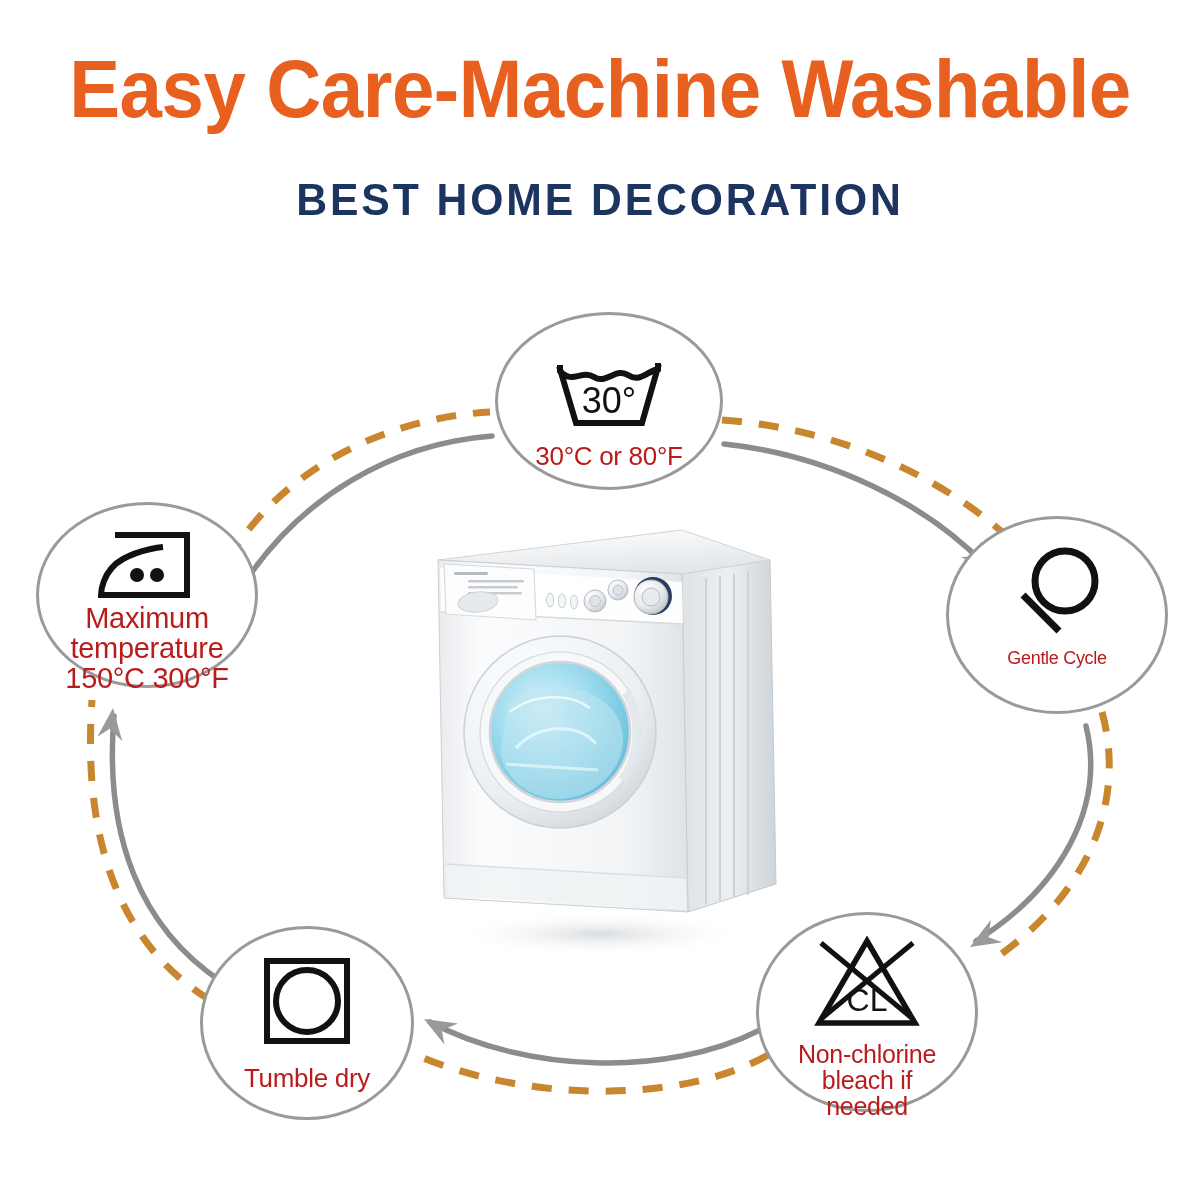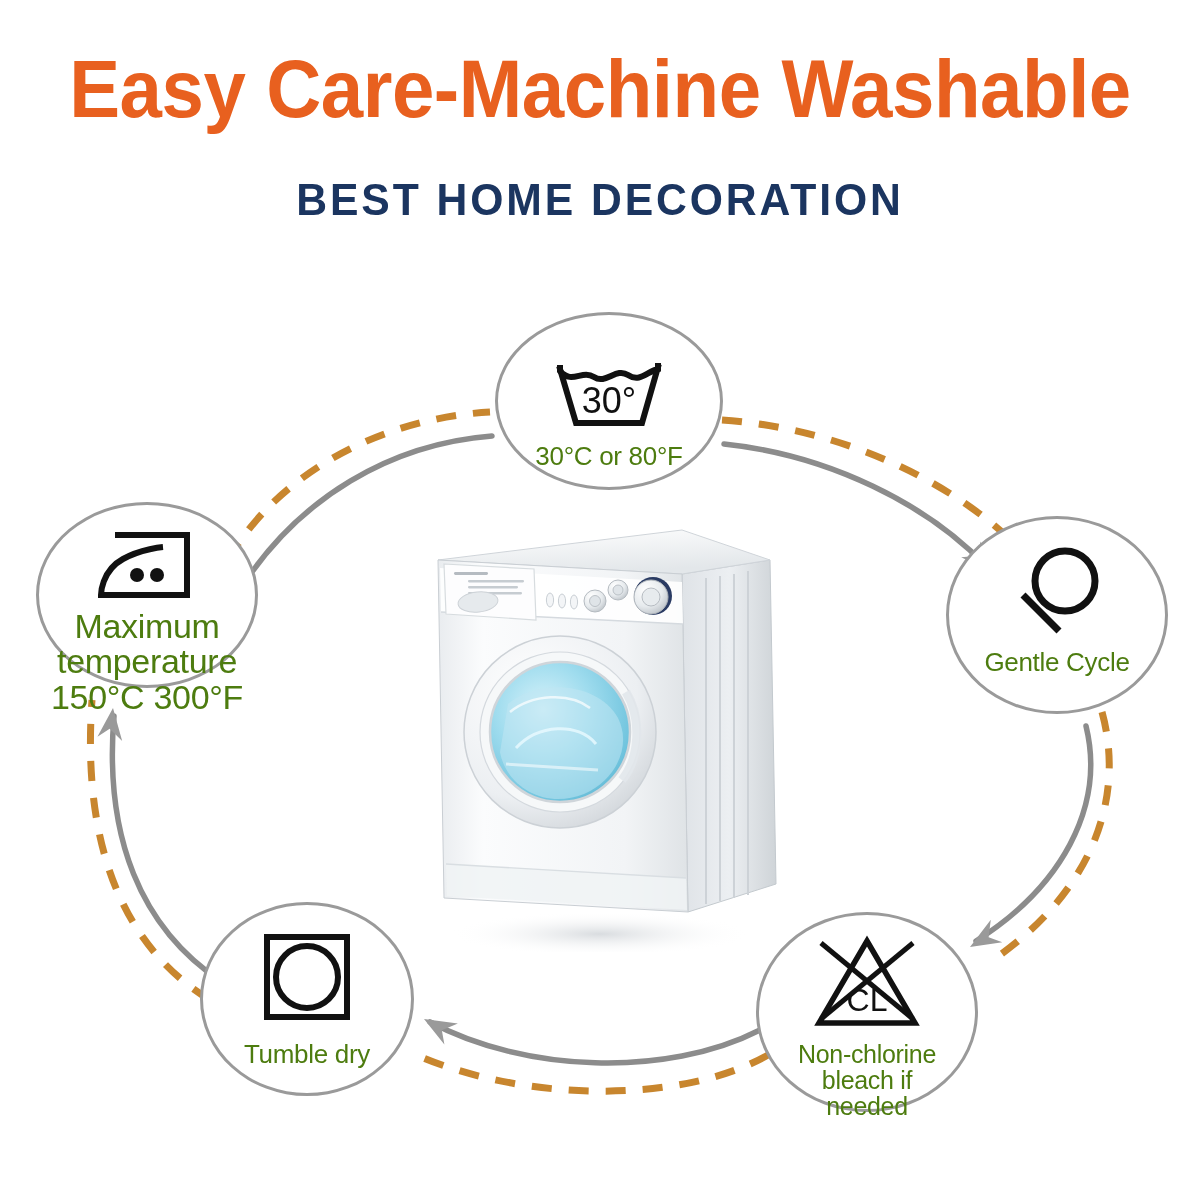--- a/index.html
+++ b/index.html
@@ -52,45 +52,45 @@
     align-items:center;
     justify-content:flex-start;
   }
   .node .glyph{
     display:flex;align-items:center;justify-content:center;
     width:100%;
   }
   .node .cap{
     text-align:center;
     font-size:25px;
-    color:#4d7c0f;
+    color:#b91c1c;
     line-height:1.02;
     font-family:"Liberation Sans", sans-serif;
     letter-spacing:-0.3px;
     white-space:pre-line;
   }
 
   
   #node-wash{left:495px;top:312px;width:228px;height:178px;justify-content:center;}
   #node-wash .glyph{margin-top:22px;}
   #node-wash .cap{margin-top:12px;font-size:26px;}
 
   #node-iron{left:36px;top:502px;width:222px;height:186px;}
   #node-iron .glyph{margin-top:24px;}
-  #node-iron .cap{margin-top:6px;font-size:34px;line-height:1.04;}
+  #node-iron .cap{font-size:29px;line-height:1.04;}
 
   #node-gentle{left:946px;top:516px;width:222px;height:198px;}
   #node-gentle .glyph{margin-top:24px;}
-  #node-gentle .cap{margin-top:10px;font-size:26px;}
+  #node-gentle .cap{margin-top:10px;font-size:18px;}
 
   #node-bleach{left:756px;top:912px;width:222px;height:200px;}
   #node-bleach .glyph{margin-top:18px;align-items:flex-end;}
   #node-bleach .cap{margin-top:12px;font-size:25px;line-height:1.04;}
 
-  #node-tumble{left:200px;top:902px;width:214px;height:194px;}
+  #node-tumble{left:200px;top:926px;width:214px;height:194px;}
   #node-tumble .glyph{margin-top:26px;}
   #node-tumble .cap{margin-top:18px;font-size:26px;}
 
   
   #washer{position:absolute;left:420px;top:512px;width:372px;height:440px;z-index:3;}
 </style>
 </head>
 <body>
 
 <div id="stage">

